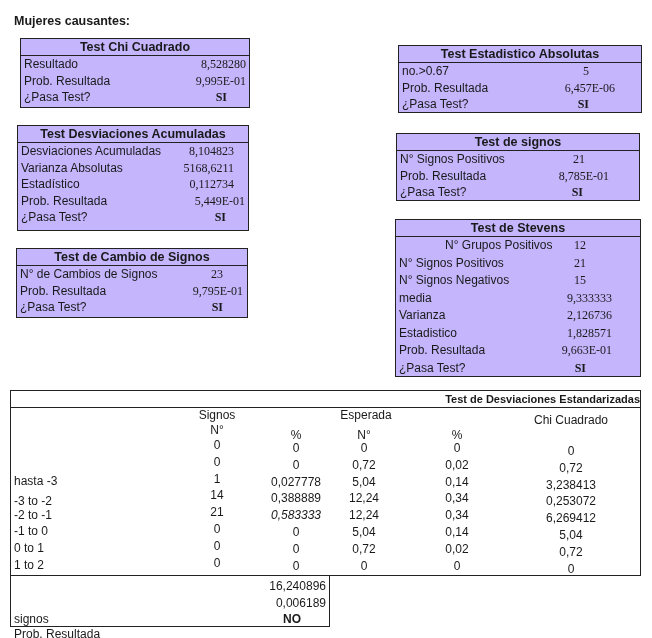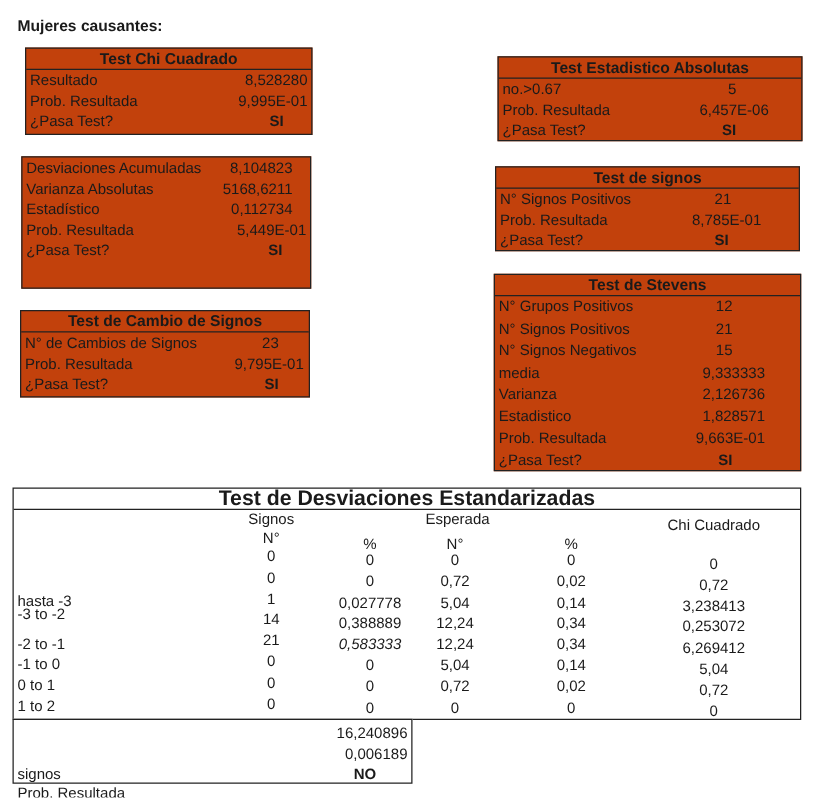--- a/index.html
+++ b/index.html
@@ -5,41 +5,41 @@
     html, body { margin: 0; padding: 0; background: #ffffff; }
     body {
       width: 652px; height: 638px; position: relative; overflow: hidden;
       font-family: "Liberation Sans", sans-serif; color: #1a1a1a; font-size: 12px;
     }
     .page-title {
       position: absolute; left: 14px; top: 14px;
       font-weight: bold; font-size: 12.5px;
     }
     .box {
-      position: absolute; border: 1.5px solid #222; background: #c2410c;
+      position: absolute; border: 1.5px solid #222; background: #c4b5fd;
       box-sizing: border-box;
     }
     .box .hdr {
       text-align: center; font-weight: bold; font-size: 12.5px;
       border-bottom: 1.5px solid #222; height: 16px; line-height: 16px;
     }
     .box .row {
       position: relative; height: 16.5px; line-height: 16.5px; padding-left: 3px;
     }
     .box .row .lbl { position: absolute; left: 3px; top: 0; }
-    .box .row .val { position: absolute; top: 0; text-align: left; }
+    .box .row .val { position: absolute; top: 0; text-align: left; font-family: Liberation Serif, serif; }
     .bold { font-weight: bold; }
 
     
     .big {
       position: absolute; left: 10px; top: 390px; width: 631px; height: 186px;
       border: 1.5px solid #222; box-sizing: border-box; background: #fff;
     }
     .big .hdr {
-      text-align: center; font-weight: bold; font-size: 17px;
+      text-align: right; font-weight: bold; font-size: 11px;
       border-bottom: 1.5px solid #222; height: 16px; line-height: 16px;
     }
     .cell { position: absolute; text-align: center; white-space: nowrap; }
     .cell.left { text-align: left; margin-top: 36px; }
     .summary {
       position: absolute; left: 10px; top: 575px; width: 320px; height: 52px;
       border: 1.5px solid #222; box-sizing: border-box; background: #fff;
     }
   </style>
 </head>
@@ -57,20 +57,21 @@
     <span class="lbl">Prob. Resultada</span>
     <span class="val" style="right:3px;">9,995E-01</span>
   </div>
   <div class="row">
     <span class="lbl">¿Pasa Test?</span>
     <span class="val bold" style="right:22px;">SI</span>
   </div>
 </div>
 
 <div class="box" style="left:17px;top:125px;width:232px;height:106px;">
+  <div class="hdr">Test Desviaciones Acumuladas</div>
   <div class="row">
     <span class="lbl">Desviaciones Acumuladas</span>
     <span class="val" style="right:14px;">8,104823</span>
   </div>
   <div class="row">
     <span class="lbl">Varianza Absolutas</span>
     <span class="val" style="right:14px;">5168,6211</span>
   </div>
   <div class="row">
     <span class="lbl">Estadístico</span>
@@ -129,21 +130,21 @@
     <span class="val" style="right:30px;">8,785E-01</span>
   </div>
   <div class="row">
     <span class="lbl">¿Pasa Test?</span>
     <span class="val bold" style="right:56px;">SI</span>
   </div>
 </div>
 
 <div class="box" style="left:395px;top:219px;width:246px;height:158px;">
   <div class="hdr">Test de Stevens</div>
-  <div class="row" style="height:17.5px;line-height:17.5px;">
+  <div class="row" style="height:17.5px;line-height:17.5px;margin-left:46px;">
     <span class="lbl">N° Grupos Positivos</span>
     <span class="val" style="right:54px;">12</span>
   </div>
   <div class="row" style="height:17.5px;line-height:17.5px;">
     <span class="lbl">N° Signos Positivos</span>
     <span class="val" style="right:54px;">21</span>
   </div>
   <div class="row" style="height:17.5px;line-height:17.5px;">
     <span class="lbl">N° Signos Negativos</span>
     <span class="val" style="right:54px;">15</span>
@@ -184,21 +185,21 @@
   <div id="std-rows">
       <div>
         <div class="cell left" style="left: 3px; width: 120px; top: 47px;">hasta -3</div>
         <div class="cell" style="left: 186px; width: 40px; top: 47px;">0</div>
         <div class="cell" style="left: 245px; width: 80px; top: 50px;">0</div>
         <div class="cell" style="left: 323px; width: 60px; top: 50px;">0</div>
         <div class="cell" style="left: 416px; width: 60px; top: 50px;">0</div>
         <div class="cell" style="left: 520px; width: 80px; top: 53px;">0</div>
       </div>
       <div>
-        <div class="cell left" style="left: 3px; width: 120px; top: 57px;">-3 to -2</div>
+        <div class="cell left" style="left: 3px; width: 120px; top: 67px;">-3 to -2</div>
         <div class="cell" style="left: 186px; width: 40px; top: 63.8px;">0</div>
         <div class="cell" style="left: 245px; width: 80px; top: 66.8px;">0</div>
         <div class="cell" style="left: 323px; width: 60px; top: 66.8px;">0,72</div>
         <div class="cell" style="left: 416px; width: 60px; top: 66.8px;">0,02</div>
         <div class="cell" style="left: 520px; width: 80px; top: 69.8px;">0,72</div>
       </div>
       <div>
         <div class="cell left" style="left: 3px; width: 120px; top: 80.6px;">-2 to -1</div>
         <div class="cell" style="left: 186px; width: 40px; top: 80.6px;">1</div>
         <div class="cell" style="left: 245px; width: 80px; top: 83.6px;">0,027778</div>

